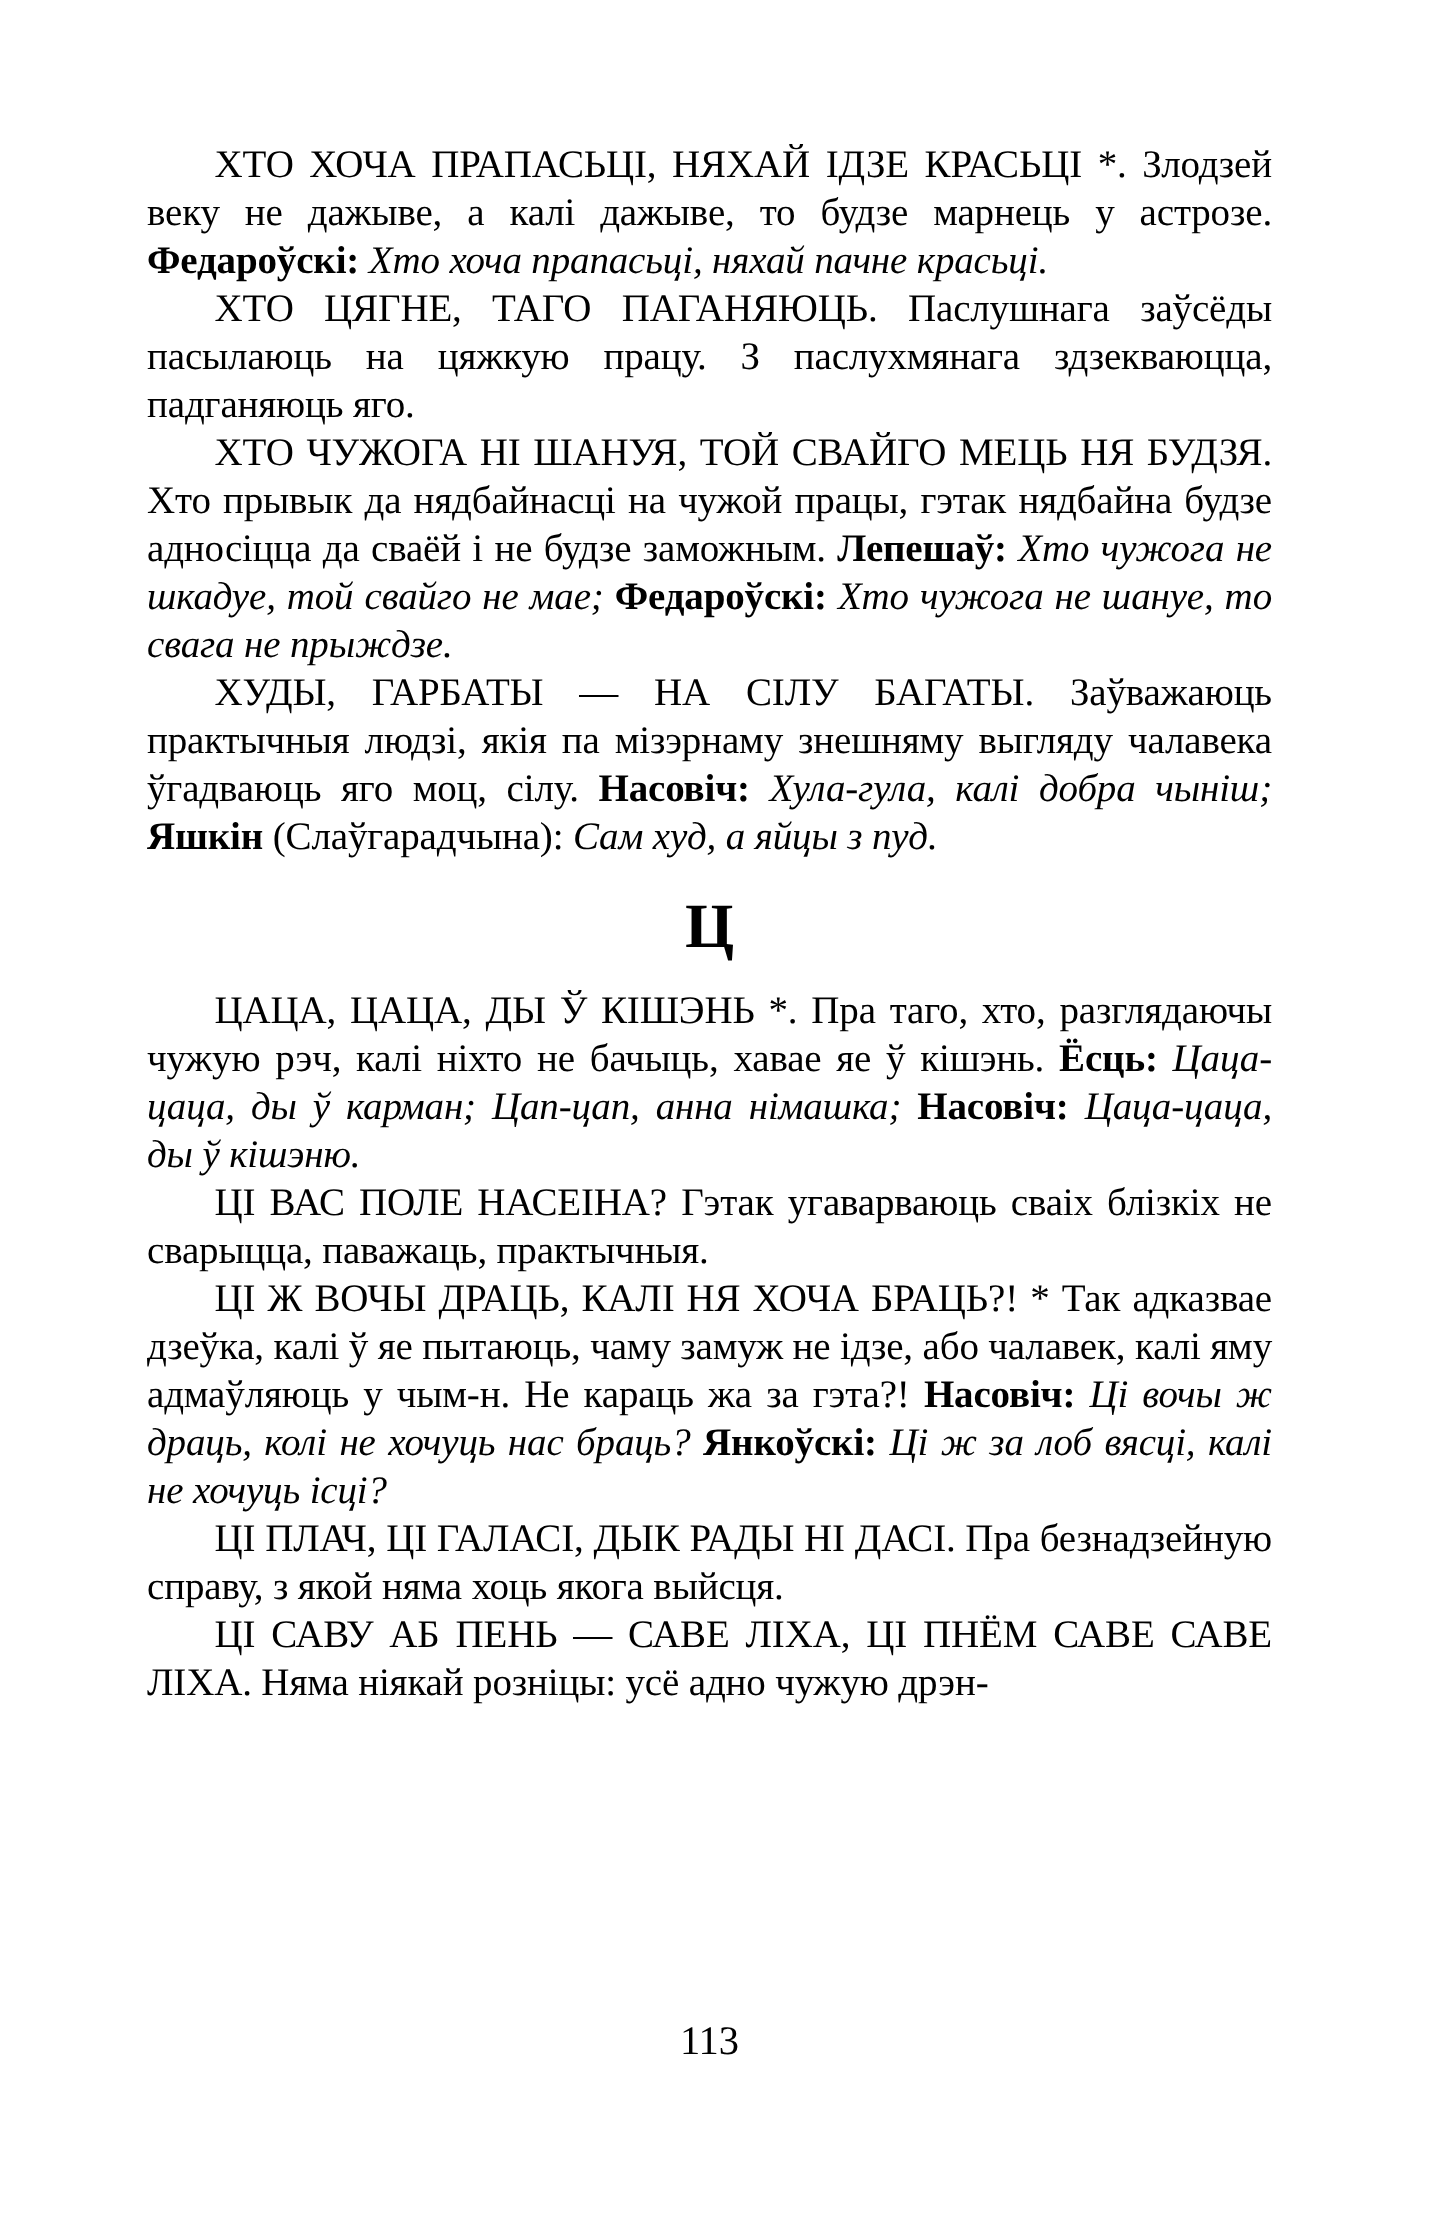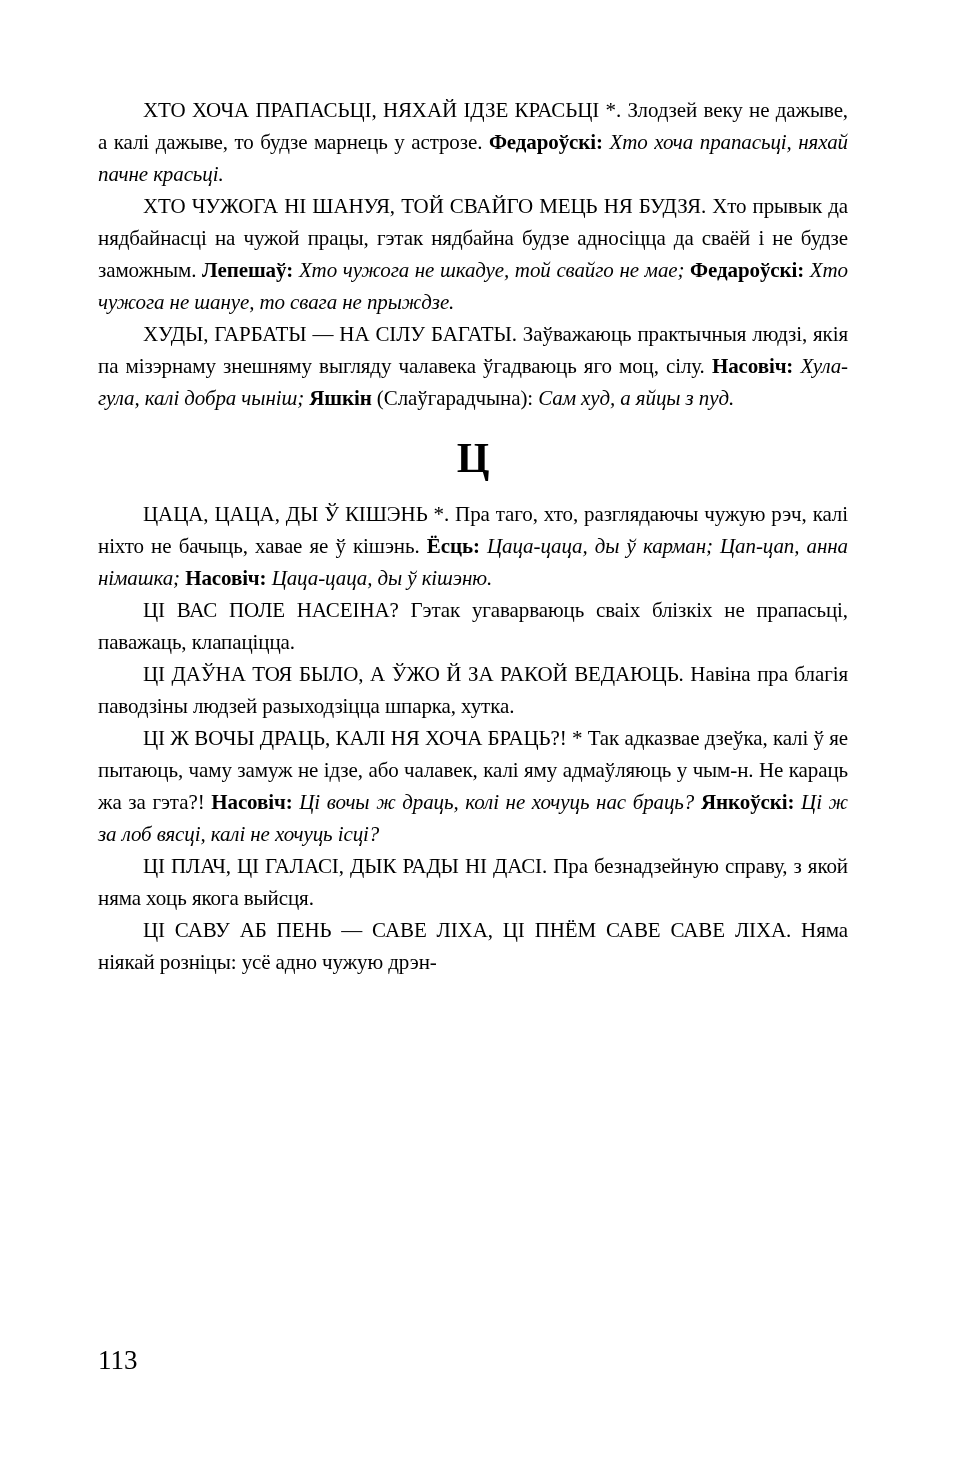--- a/index.html
+++ b/index.html
@@ -17,57 +17,57 @@
     overflow: hidden;
   }
   .text-column {
     position: absolute;
     left: 98px;
     top: 94px;
     width: 750px;
   }
   .para {
     margin: 0;
-    font-size: 21px;
+    font-size: 26px;
     line-height: 32px;
     text-align: justify;
     text-indent: 45px;
     letter-spacing: -0.1px;
   }
   .para .run-bold   { font-weight: bold; }
   .para .run-italic { font-style: italic; }
   .section-heading {
     font-size: 42px;
     line-height: 44px;
     font-weight: bold;
     text-align: center;
     text-indent: 0;
     margin: 22px 0 18px 0;
   }
   .page-number {
     position: absolute;
     left: 98px;
     top: 1344px;
     width: 750px;
-    text-align: left;
+    text-align: center;
     font-size: 27px;
     line-height: 32px;
     color: #000000;
   }
 </style>
 </head>
 <body>
 
 <div class="page">
   <div class="text-column">
       <p class="para"><span class="run-normal">ХТО ХОЧА ПРАПАСЬЦІ, НЯХАЙ ІДЗЕ КРАСЬЦІ *. Злодзей веку не дажыве, а калі дажыве, то будзе марнець у астрозе. </span><span class="run-bold">Федароўскі: </span><span class="run-italic">Хто хоча прапасьці, няхай пачне красьці.</span></p>
+      <p class="para"><span class="run-normal">ХТО ЦЯГНЕ, ТАГО ПАГАНЯЮЦЬ. Паслушнага заўсёды пасылаюць на цяжкую працу. З паслухмянага здзекваюцца, падганяюць яго.</span></p>
       <p class="para"><span class="run-normal">ХТО ЧУЖОГА НІ ШАНУЯ, ТОЙ СВАЙГО МЕЦЬ НЯ БУДЗЯ. Хто прывык да нядбайнасці на чужой працы, гэтак нядбайна будзе адносіцца да сваёй і не будзе заможным. </span><span class="run-bold">Лепешаў: </span><span class="run-italic">Хто чужога не шкадуе, той свайго не мае; </span><span class="run-bold">Федароўскі: </span><span class="run-italic">Хто чужога не шануе, то свага не прыждзе.</span></p>
       <p class="para"><span class="run-normal">ХУДЫ, ГАРБАТЫ — НА СІЛУ БАГАТЫ. Заўважаюць практычныя людзі, якія па мізэрнаму знешняму выгляду чалавека ўгадваюць яго моц, сілу. </span><span class="run-bold">Насовіч: </span><span class="run-italic">Хула-гула, калі добра чыніш; </span><span class="run-bold">Яшкін </span><span class="run-normal">(Слаўгарадчына): </span><span class="run-italic">Сам худ, а яйцы з пуд.</span></p>
       <div class="section-heading">Ц</div>
       <p class="para"><span class="run-normal">ЦАЦА, ЦАЦА, ДЫ Ў КІШЭНЬ *. Пра таго, хто, разглядаючы чужую рэч, калі ніхто не бачыць, хавае яе ў кішэнь. </span><span class="run-bold">Ёсць: </span><span class="run-italic">Цаца-цаца, ды ў карман; Цап-цап, анна німашка; </span><span class="run-bold">Насовіч: </span><span class="run-italic">Цаца-цаца, ды ў кішэню.</span></p>
-      <p class="para"><span class="run-normal">ЦІ ВАС ПОЛЕ НАСЕІНА? Гэтак угаварваюць сваіх блізкіх не прапасьці, паважаць, клапаціцца.</span></p>
-      <p class="para"><span class="run-normal">ЦІ ДАЎНА ТОЯ БЫЛО, А ЎЖО Й ЗА РАКОЙ ВЕДАЮЦЬ. Навіна пра благія паводзіны людзей разыходзіцца шпарка, хутка.</span></p>
+      <p class="para"><span class="run-normal">ЦІ ВАС ПОЛЕ НАСЕІНА? Гэтак угаварваюць сваіх блізкіх не сварыцца, паважаць, практычныя.</span></p>
       <p class="para"><span class="run-normal">ЦІ Ж ВОЧЫ ДРАЦЬ, КАЛІ НЯ ХОЧА БРАЦЬ?! * Так адказвае дзеўка, калі ў яе пытаюць, чаму замуж не ідзе, або чалавек, калі яму адмаўляюць у чым-н. Не караць жа за гэта?! </span><span class="run-bold">Насовіч: </span><span class="run-italic">Ці вочы ж драць, колі не хочуць нас браць? </span><span class="run-bold">Янкоўскі: </span><span class="run-italic">Ці ж за лоб вясці, калі не хочуць ісці?</span></p>
       <p class="para"><span class="run-normal">ЦІ ПЛАЧ, ЦІ ГАЛАСІ, ДЫК РАДЫ НІ ДАСІ. Пра безнадзейную справу, з якой няма хоць якога выйсця.</span></p>
       <p class="para"><span class="run-normal">ЦІ САВУ АБ ПЕНЬ — САВЕ ЛІХА, ЦІ ПНЁМ САВЕ САВЕ ЛІХА. Няма ніякай розніцы: усё адно чужую дрэн-</span></p>
     </div>
   <div class="page-number">113</div>
 </div>
 
 </body></html>

